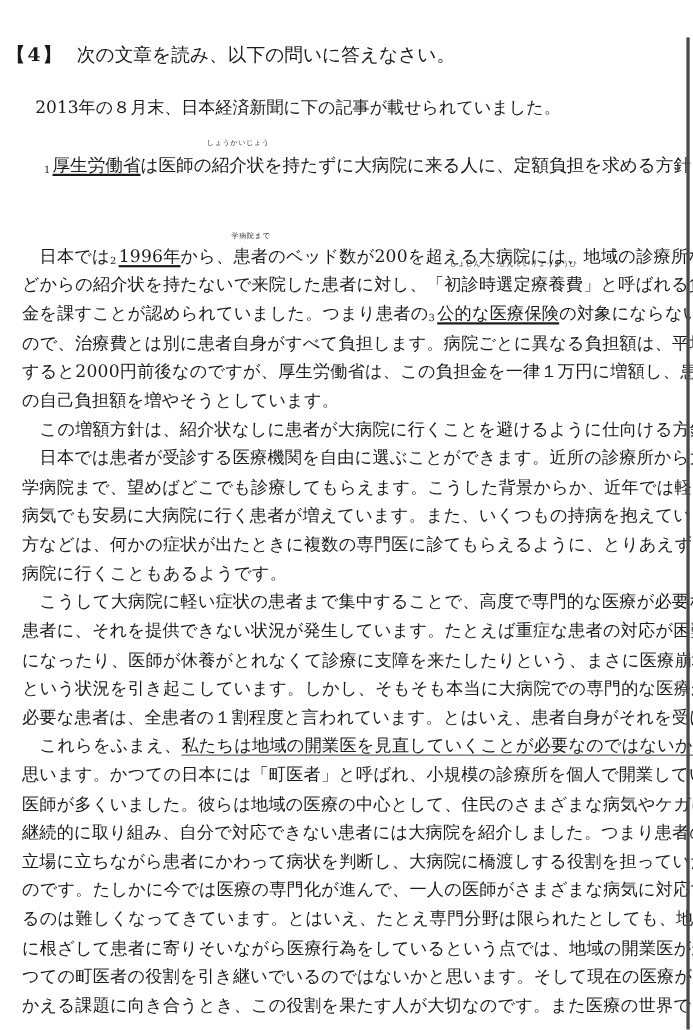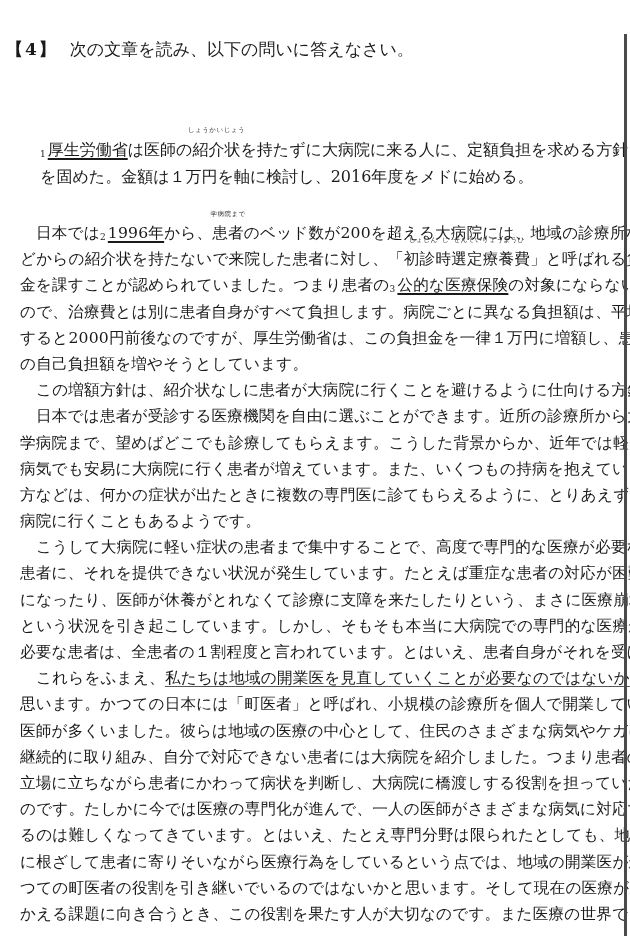--- a/index.html
+++ b/index.html
@@ -48,26 +48,26 @@
 </style>
 </head>
 <body>
 
 <div class="page">
 
   <div class="heading">
     <span class="num">【4】</span><span>次の文章を読み、以下の問いに答えなさい。</span>
   </div>
 
+  <div class="intro">2013年の８月末、日本経済新聞に下の記事が載せられていました。</div>
 
   <div class="article">
     <div class="line">
       <span class="sub">1</span><span class="ul">厚生労働省</span><span>は医師の</span><span class="ruby-wrap"><span class="ruby">しょうかいじょう</span><span>紹介状</span></span><span>を持たずに大病院に来る人に、定額負担を求める方針</span>
     </div>
-    <div class="line">を固めた。金額は１万円を軸に検討し、2016年度をメドに始める。</div>
   </div>
 
   <div class="body-text">
 
     <div class="line indent">
       <span>日本では</span><span class="sub">2</span><span class="ul">1996年</span><span>から、</span><span class="ruby-wrap"><span class="ruby">学病院まで</span><span>患者</span></span><span>のベッド数が200を超える大病院には、地域の診療所な</span>
     </div>
     <div class="line">
       <span>どからの紹介状を持たないで来院した患者に対し、</span><span class="ruby-wrap"><span class="ruby">しょしん じ せんていりょうようひ</span><span>「初診時選定療養費」</span></span><span>と呼ばれる負担</span>
     </div>

